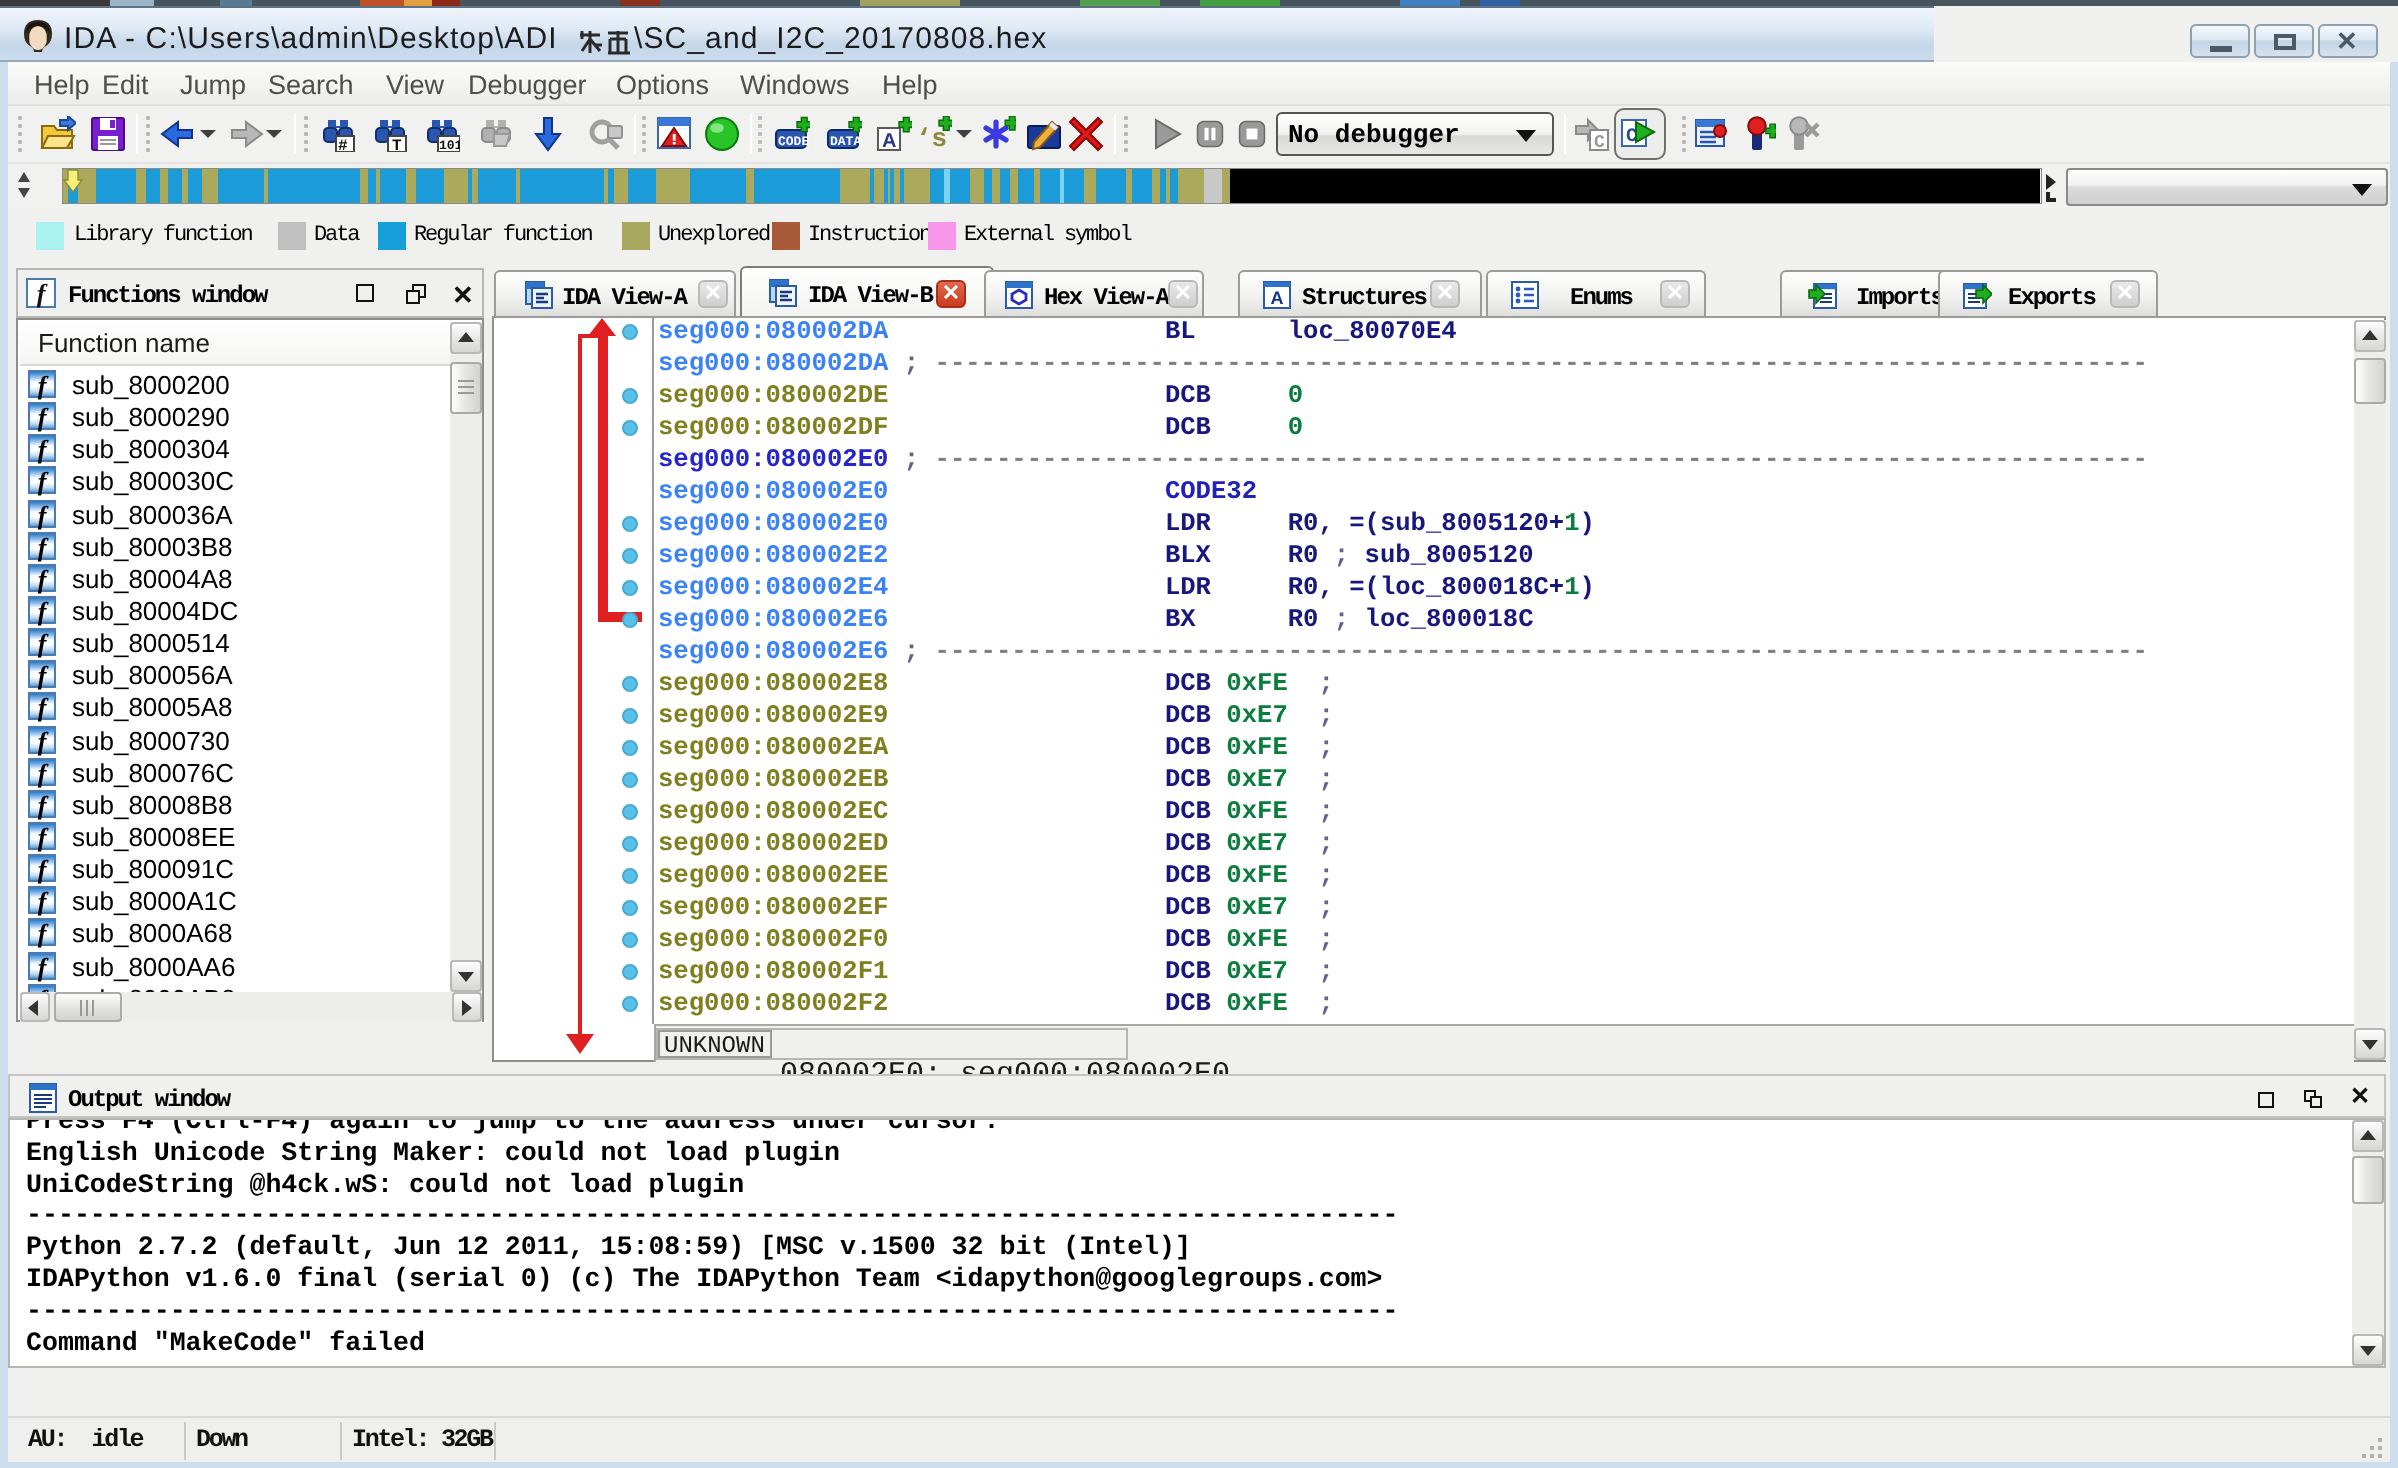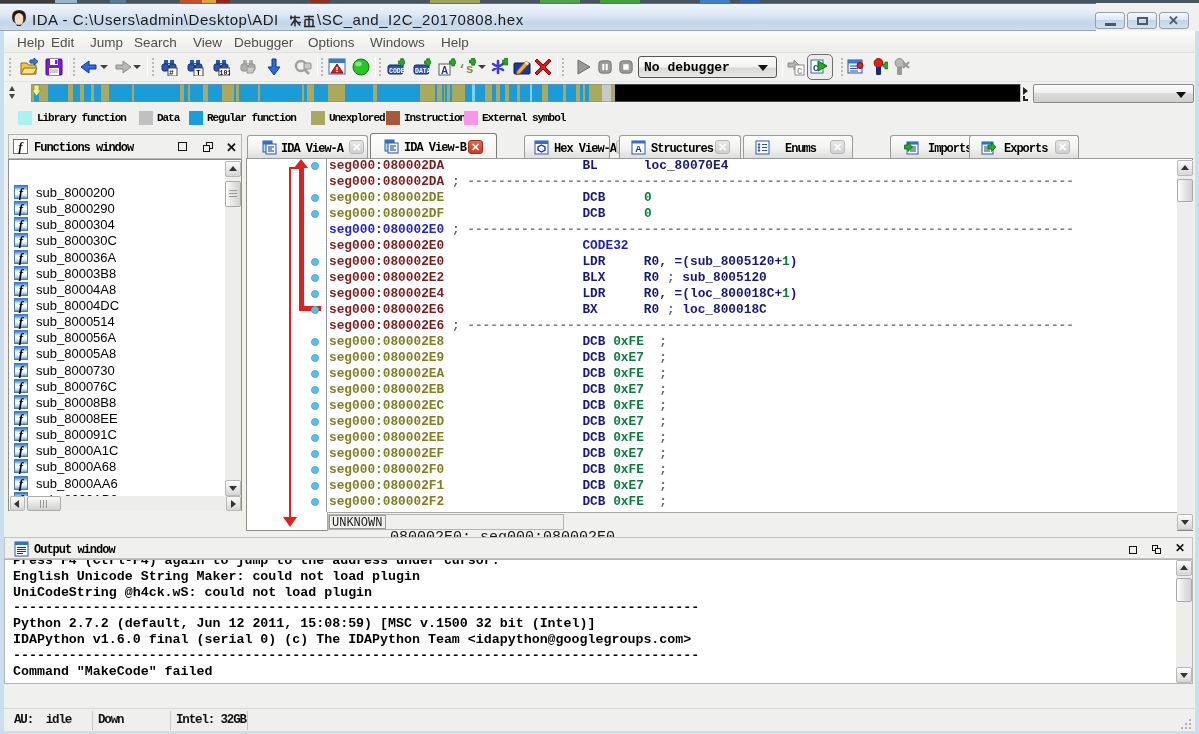--- a/index.html
+++ b/index.html
@@ -1,41 +1,41 @@
 <!DOCTYPE html>
 <html><head><meta charset="utf-8"><style>
 *{margin:0;padding:0;box-sizing:border-box}
 html,body{width:1199px;height:734px;overflow:hidden}
 body{position:relative;background:#f0f0ee;font-family:"Liberation Sans",sans-serif}
 .abs{position:absolute}
 .mono{font-family:"Liberation Mono",monospace;font-weight:bold}
 
 #sliver{left:0;top:0;width:1199px;height:3px;background:#47555f}
-#titlebar{left:0;top:3px;width:1096px;height:28px;background:linear-gradient(#eef4fb 0%,#dfe9f5 40%,#c5d6e8 70%,#cbdcee 100%);border-top:1px solid #5e7182;border-bottom:1px solid #98a8b6}
+#titlebar{left:0;top:3px;width:967px;height:28px;background:linear-gradient(#eef4fb 0%,#dfe9f5 40%,#c5d6e8 70%,#cbdcee 100%);border-top:1px solid #5e7182;border-bottom:1px solid #98a8b6}
 #titletxt{left:32px;top:7px;font-size:15px;letter-spacing:0.55px;color:#1c1c1c;white-space:pre}
 .capbtn{top:8px;width:30px;height:17px;border:1px solid #8fa0ae;border-radius:3px;background:linear-gradient(#f5f9fd,#dce7f2 45%,#c3d4e4 50%,#d4e2ef)}
 .capbtn div{position:absolute}
 
 #menubar{left:1px;top:31px;width:1197px;height:22px;background:linear-gradient(#fbfbfa,#ececea);border-bottom:1px solid #e0e0de}
 #menubar span{position:absolute;top:4px;font-size:13.5px;color:#4e4e4e}
 
 #toolbar{left:1px;top:53px;width:1197px;height:29px;background:#f1f1ef;border-bottom:1px solid #e3e3e1}
 .tbi{position:absolute;top:5px;width:18px;height:18px}
 .tsep{position:absolute;top:4px;width:1px;height:20px;background:#d9d9d7;border-right:1px solid #fdfdfd}
 .grip{position:absolute;top:5px;width:3px;height:18px;background-image:radial-gradient(circle at 1px 1px,#b9b9b7 1px,transparent 1.2px);background-size:3px 4px}
 .dd{position:absolute;top:12px;width:0;height:0;border-left:4px solid transparent;border-right:4px solid transparent;border-top:4px solid #404040}
 
 #navrow{left:1px;top:82px;width:1197px;height:22px;background:#f1f1ef}
 #navband{left:30px;top:2px;width:990px;height:18px}
 #navcombo{left:1032px;top:2px;width:161px;height:19px;border:1px solid #8a8a8a;border-radius:2px;background:linear-gradient(#fefefe,#f0f0f0 45%,#dcdcdc 50%,#cfcfcf)}
 #navcombo i{position:absolute;right:7px;top:7px;width:0;height:0;border-left:5px solid transparent;border-right:5px solid transparent;border-top:6px solid #111}
 
 #legend{left:1px;top:104px;width:1197px;height:29px;background:#f0f0ee}
 #legend b{position:absolute;top:7px;width:14px;height:14px}
-#legend span{position:absolute;top:8px;font-family:"Liberation Mono",monospace;font-weight:bold;font-size:11px;letter-spacing:-1.05px;color:#000;white-space:pre}
+#legend span{position:absolute;top:8px;font-family:"Liberation Mono",monospace;font-weight:normal;font-size:11px;letter-spacing:-1.05px;color:#000;white-space:pre}
 
 .tab{position:absolute;height:23px;top:135px;background:linear-gradient(#fdfdfd,#f2f2f0 55%,#dededc);border:1px solid #9b9b9b;border-bottom:none;border-radius:3px 3px 0 0}
 .tab.active{top:133px;height:25px;background:linear-gradient(#fefefe,#f3f3f1);border-color:#7d7d7d}
 .tab .ticon{position:absolute;left:7px;top:4px;width:15px;height:15px}
 .tab .tlabel{position:absolute;top:6px;font-family:"Liberation Mono",monospace;font-weight:bold;font-size:12px;letter-spacing:-1px;color:#000;white-space:pre}
 .tab .tclose{position:absolute;top:4px;width:15px;height:14px;border:1px solid #b8b8b8;border-radius:3px;background:linear-gradient(#e8e8e8,#cfcfcf);color:#fff;font-weight:bold;font-size:11px;line-height:12px;text-align:center}
 .tab .tclose.red{background:linear-gradient(#e06a4e,#cc3a1e);border-color:#a83018}
 
 #fpanel{left:8px;top:134px;width:234px;height:377px}
 #fphead{left:0;top:0;width:234px;height:25px;background:#f0f0ee;border:1px solid #b5b5b3}
@@ -48,21 +48,21 @@
 .frow .fname{position:absolute;left:26px;top:1px;font-size:13px;color:#000}
 
 .sbtrack{background:#ededeb}
 .sbbtn{position:absolute;background:linear-gradient(#fdfdfd,#e8e8e8 50%,#d6d6d4);border:1px solid #b8b8b6;border-radius:2px}
 .sbthumb{position:absolute;background:linear-gradient(90deg,#fdfdfd,#e4e4e2 50%,#d2d2d0);border:1px solid #aaaaa8;border-radius:2px}
 .sbthumbh{position:absolute;background:linear-gradient(#fdfdfd,#e4e4e2 50%,#d2d2d0);border:1px solid #aaaaa8;border-radius:2px}
 .arr{position:absolute;width:0;height:0}
 
 #disasm{left:246px;top:158px;width:947px;height:373px;background:#fff;border:1px solid #8e8e8c;border-top:1px solid #9b9b9b}
 #dcode{left:82px;top:-1px;font-family:"Liberation Mono",monospace;font-weight:bold;font-size:12.8px;line-height:16px;white-space:pre}
-.am{color:#7f1d1d}.ao{color:#7f7f20}.ab{color:#2525cc}.nv{color:#17177e}.bl{color:#2020bb}.gr{color:#0a7d3c}.dsh{color:#7f7f7f}.sc{color:#62628f}
+.am{color:#3b82f6}.ao{color:#7f7f20}.ab{color:#2525cc}.nv{color:#17177e}.bl{color:#2020bb}.gr{color:#0a7d3c}.dsh{color:#7f7f7f}.sc{color:#62628f}
 .dot{position:absolute;left:64px;margin-top:-2px;width:8px;height:8px;border-radius:50%;background:#57c1ea;border:1px solid #49a8d4}
 #dstatus{left:80px;top:353px;width:850px;height:19px;background:#f0f0ee;border-top:1px solid #a8a8a6;border-left:1px solid #a8a8a6;font-family:"Liberation Mono",monospace;font-size:13px;color:#1a1a1a}
 
 #outwin{left:4px;top:537px;width:1189px;height:171px}
 #outhead{left:0;top:0;width:1189px;height:22px;background:#f0f0ee;border:1px solid #c3c3c1}
 #outhead .tlabel{position:absolute;left:29px;top:5px;font-family:"Liberation Mono",monospace;font-weight:bold;font-size:12px;letter-spacing:-1px}
 #outtext{left:0;top:22px;width:1189px;height:125px;background:#fff;border:1px solid #b5b5b3;overflow:hidden}
 #outpre{position:absolute;left:8px;top:-7px;font-family:"Liberation Mono",monospace;font-weight:bold;font-size:13.3px;line-height:15.8px;white-space:pre;color:#000}
 #inputrow{left:0;top:147px;width:1189px;height:24px;background:#f0f0ee}
 #pybtn{position:absolute;left:9px;top:1px;width:45px;height:21px;border:1px solid #7a7a7a;border-radius:3px;background:linear-gradient(#fafafa,#e4e4e2);font-family:"Liberation Mono",monospace;font-weight:bold;font-size:10.5px;text-align:center;line-height:19px}
@@ -376,21 +376,21 @@
 <div class="tab active" style="left:370px;width:127px">
 <svg class="ticon" style="left:13px;top:5px" viewBox="0 0 15 15">
         <rect x="1" y="1" width="9" height="11" fill="#b8d8f2" stroke="#2a5aa8"></rect>
         <rect x="1" y="1" width="9" height="3.5" fill="#2f72ca"></rect>
         <rect x="4" y="4" width="10" height="10" fill="#eef6fc" stroke="#2a5aa8"></rect>
         <path d="M6 7 h6 M6 9 h4 M6 11 h6" stroke="#1a3a7a" stroke-width="1.2"></path>
       </svg>
 <span class="tlabel" style="left:33px;top:7px">IDA View-B</span>
 <div class="tclose red" style="left:97px;top:6px">✕</div>
 </div>
-<div class="tab" style="left:524px;width:86px">
+<div class="tab" style="left:492px;width:110px">
 <svg class="ticon" style="left:9px" viewBox="0 0 15 15">
         <rect x="1" y="1" width="13" height="13" fill="#fff" stroke="#2a5aa8"></rect>
         <rect x="1" y="1" width="13" height="3" fill="#2f72ca"></rect>
         <path d="M7.5 5 l3.5 2 v3 l-3.5 2 -3.5-2 V7 Z" fill="none" stroke="#2a2ac0" stroke-width="1.4"></path>
       </svg>
 <span class="tlabel" style="left:29px">Hex View-A</span>
 <div class="tclose" style="left:91px">✕</div>
 </div>
 <div class="tab" style="left:619px;width:122px">
 <svg class="ticon" style="left:11px" viewBox="0 0 15 15">
@@ -436,20 +436,21 @@
 <div class="abs" id="fpanel">
 <div class="abs" id="fphead">
 <div class="abs" style="left:4px;top:4px;width:15px;height:15px;border:1px solid #4a7ab0;background:#fff;font-family:'Liberation Serif',serif;font-style:italic;font-weight:bold;font-size:13px;line-height:13px;text-align:center;color:#111">f</div>
 <span class="tlabel">Functions window</span>
 <div class="abs" style="left:169px;top:7px;width:9px;height:9px;border:1.5px solid #111"></div>
 <div class="abs" style="left:197px;top:7px;width:7px;height:7px;border:1.5px solid #111"></div>
 <div class="abs" style="left:194px;top:10px;width:7px;height:7px;border:1.5px solid #111;background:#f0f0ee"></div>
 <div class="abs" style="left:217px;top:5px;font-size:13px;font-weight:bold;color:#111">✕</div>
 </div>
 <div class="abs" id="fpbody">
+<div class="abs" id="fpcolhead">Function name</div>
 <div class="abs" id="fprows">
 <div class="frow">
           <div class="fico">f</div>
           <div class="fname">sub_8000200</div>
         </div>
 <div class="frow">
           <div class="fico">f</div>
           <div class="fname">sub_8000290</div>
         </div>
 <div class="frow">

